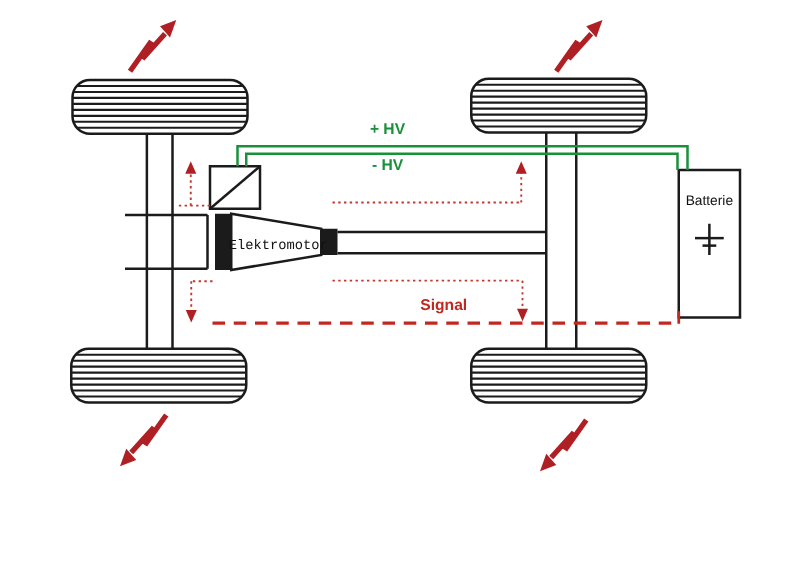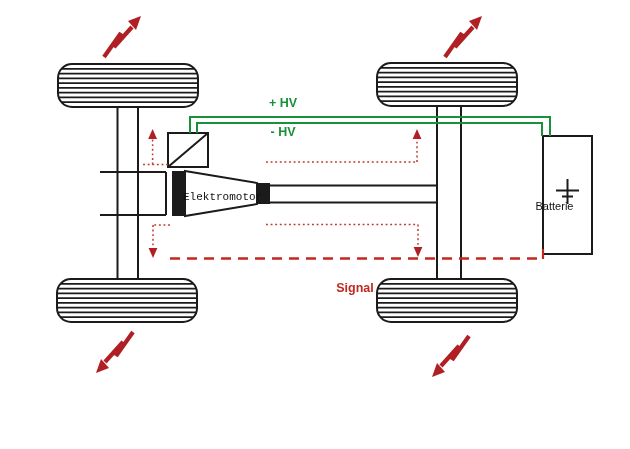--- a/index.html
+++ b/index.html
@@ -19,26 +19,26 @@
   .wht       { fill: #ffffff; }
   .hv        { stroke: var(--color-hv-line, #18913a); stroke-width: 2; fill: none; }
   .sig-dash  { stroke: var(--color-signal-line, #c2281f); stroke-width: 2.6; fill: none; stroke-dasharray: 10 7; }
   .sig-solid { stroke: var(--color-signal-line, #c2281f); stroke-width: 2.2; fill: none; }
   .dot       { stroke: var(--color-signal-dotted, #c0392f); stroke-width: 1.5; fill: none; stroke-dasharray: 1.9 2.7; }
   .ah        { fill: var(--color-lightning, #b01f24); stroke: none; }
   .bolt      { stroke: var(--color-lightning, #b01f24); stroke-width: 4.2; fill: none; stroke-linejoin: miter; stroke-linecap: butt; }
 
   
   .lbl { position: absolute; text-align: center; white-space: nowrap; line-height: 1.12; }
-  .lbl-hv     { color: var(--color-hv-line, #18913a); font-weight: bold; font-size: 12.5px; width: 56px; left: 255px; }
+  .lbl-hv     { color: var(--color-hv-line, #18913a); font-weight: bold; font-size: 12.5px; width: 56px; left: 282px; }
   .lbl-hvplus { top: 96px; }
   .lbl-hvminus{ top: 125px; }
-  .lbl-signal { color: var(--color-signal-line, #c2281f); font-weight: bold; font-size: 12.5px; width: 66px; left: 322px; top: 237px; margin-top: 44px; }
+  .lbl-signal { color: var(--color-signal-line, #c2281f); font-weight: bold; font-size: 12.5px; width: 66px; left: 322px; top: 237px; }
   .lbl-motor  { color: #111; font-size: 11px; width: 76px; left: 183px; top: 191px; font-family: Liberation Mono, monospace; }
-  .lbl-batt   { color: #111; font-size: 11px; width: 49px; left: 530px; top: 155px; margin-top: 45px; }
+  .lbl-batt   { color: #111; font-size: 11px; width: 49px; left: 543px; top: 155px; }
 </style>
 </head>
 <body>
 
 <div class="stage">
 
   <svg width="630" height="449" viewBox="0 0 630 449">
     <defs>
       <clipPath id="wclip">
           <rect x="0" y="0" width="140" height="43" rx="14"></rect>

